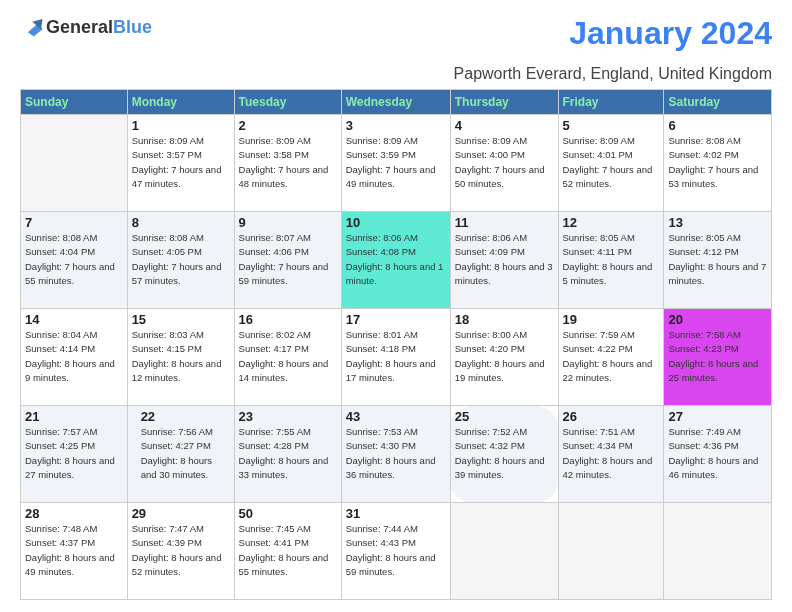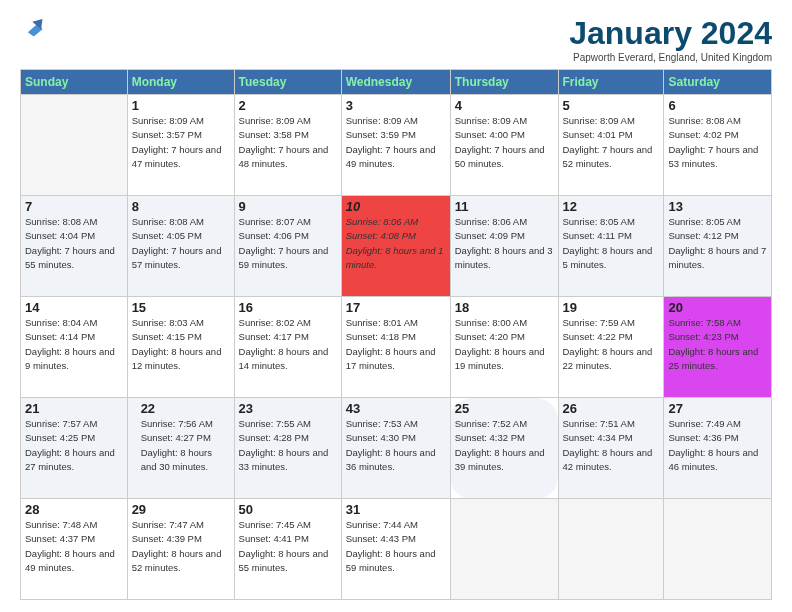--- a/index.html
+++ b/index.html
@@ -42,27 +42,27 @@
       width: 22px;
       height: 22px;
       margin-left: 2px;
     }
     .title-area {
       text-align: right;
     }
     .month-title {
       font-size: 32px;
       font-weight: bold;
-      color: #0c4a6e;
+      color: #3b82f6;
       line-height: 1.1;
     }
     .location {
-      font-size: 10px;
+      font-size: 16px;
       color: #444;
-      margin-top: 1px;
+      margin-top: 14px;
     }
     .calendar-table {
       width: 100%;
       border-collapse: collapse;
       flex: 1;
     }
     .calendar-table th {
       background-color: #3a6eaa;
       color: #86efac;
       font-size: 12px;
@@ -97,20 +97,23 @@
 </head>
 <body>
 
 <div class="page">
   <div class="header">
     <div class="logo">
       <svg class="logo-icon" viewBox="0 0 30 30" xmlns="http://www.w3.org/2000/svg">
         <polygon points="8,22 22,10 28,18 16,28" fill="#4a90d9"></polygon>
         <polygon points="14,8 28,4 26,18" fill="#3a6eaa"></polygon>
       </svg>
+      <div>
+        <span class="logo-text-general">General</span><span class="logo-text-blue">Blue</span>
+      </div>
     </div>
     <div class="title-area">
       <div class="month-title">January 2024</div>
       <div class="location">Papworth Everard, England, United Kingdom</div>
     </div>
   </div>
 
   <table class="calendar-table">
     <thead>
       <tr>
@@ -157,21 +160,21 @@
             <div class="day-info">Sunrise: 8:08 AM<br>Sunset: 4:04 PM<br>Daylight: 7 hours and 55 minutes.</div>
           </td>
           <td style="background: rgb(240, 244, 248);">
             <div class="day-number">8</div>
             <div class="day-info">Sunrise: 8:08 AM<br>Sunset: 4:05 PM<br>Daylight: 7 hours and 57 minutes.</div>
           </td>
           <td style="background: rgb(240, 244, 248);">
             <div class="day-number">9</div>
             <div class="day-info">Sunrise: 8:07 AM<br>Sunset: 4:06 PM<br>Daylight: 7 hours and 59 minutes.</div>
           </td>
-          <td style="background: #ef4444; font-style: italic;">
+          <td style="background: #5eead4;">
             <div class="day-number">10</div>
             <div class="day-info">Sunrise: 8:06 AM<br>Sunset: 4:08 PM<br>Daylight: 8 hours and 1 minute.</div>
           </td>
           <td style="background: rgb(240, 244, 248);">
             <div class="day-number">11</div>
             <div class="day-info">Sunrise: 8:06 AM<br>Sunset: 4:09 PM<br>Daylight: 8 hours and 3 minutes.</div>
           </td>
           <td style="background: rgb(240, 244, 248);">
             <div class="day-number">12</div>
             <div class="day-info">Sunrise: 8:05 AM<br>Sunset: 4:11 PM<br>Daylight: 8 hours and 5 minutes.</div>

